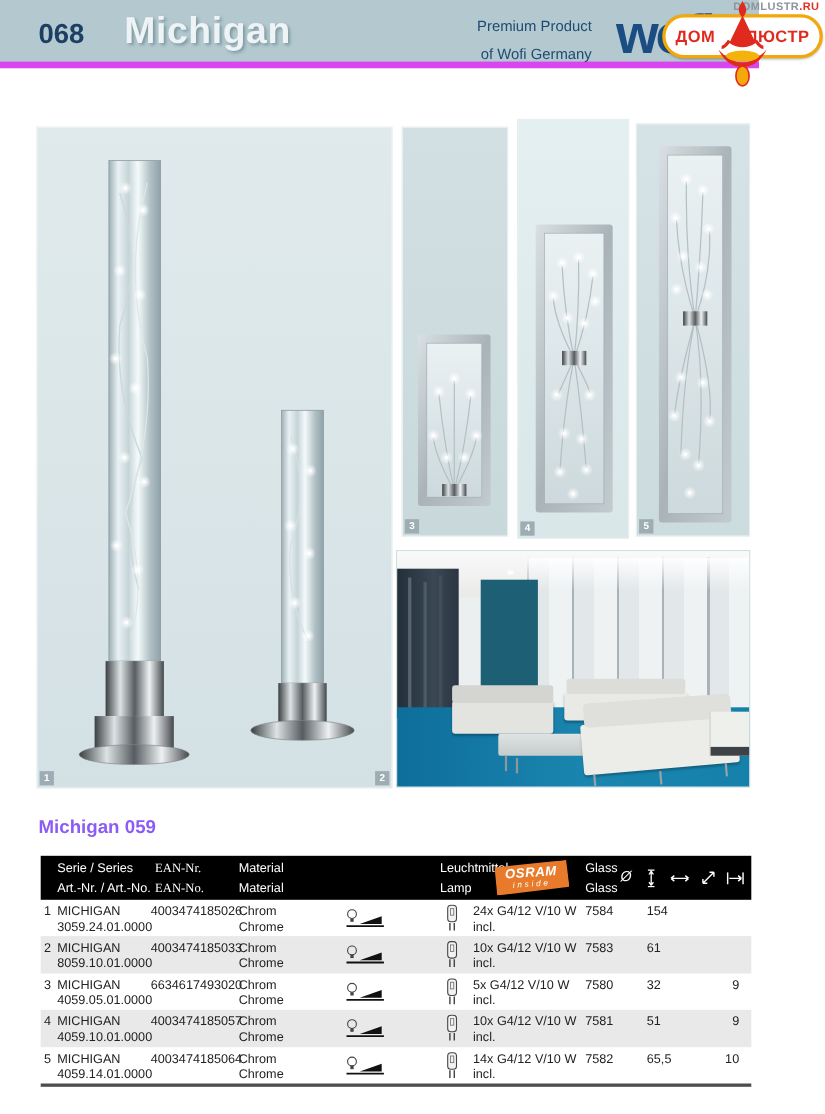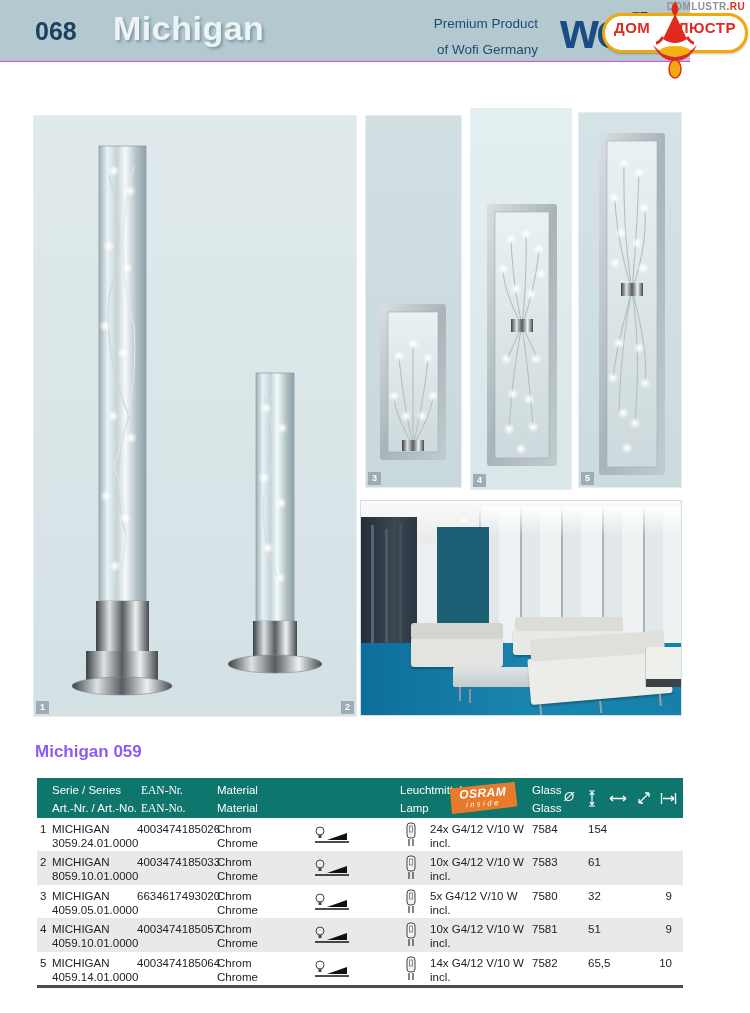--- a/index.html
+++ b/index.html
@@ -1,30 +1,30 @@
 <!DOCTYPE html>
 <html><head>
 <meta charset="utf-8">
 <style>
   * { margin:0; padding:0; box-sizing:border-box; }
   html,body { width:750px; height:1013px; background:#fff; font-family:"Liberation Sans", sans-serif; }
   #page { position:relative; width:750px; height:1013px; background:#fff; overflow:hidden; }
 
   
-  .hdr { position:absolute; left:0; top:0; width:690px; height:62px; background:#b3c9cf; border-bottom:1px solid #d946ef; }
+  .hdr { position:absolute; left:0; top:0; width:690px; height:62px; background:#b3c9cf; border-bottom:6px solid #d946ef; }
   .page-num { position:absolute; left:35px; top:17px; font-size:25px; font-weight:bold; color:#1c3f63; }
   .page-title { position:absolute; left:113px; top:9px; font-size:34px; font-weight:bold; color:#eef3f5; text-shadow:2px 2px 3px #7e97a0; letter-spacing:0.5px; }
   .premium { position:absolute; left:412px; top:11px; width:126px; text-align:right; font-size:13.5px; color:#1d4b72; line-height:26px; }
   .wofi { position:absolute; left:560px; top:2px; font-size:50px; font-weight:800; color:#1b4c82; letter-spacing:-3px; z-index:1; }
 
   
   .wm { position:absolute; right:0; top:0; width:152px; height:92px; z-index:5; }
   .wm-site { position:absolute; right:5px; top:1px; font-size:10px; font-weight:bold; letter-spacing:0.4px; color:#8d949b;padding-left:36px; }
   .wm-site .ru { color:#e03020; }
-  .wm-pill { position:absolute; right:2px; top:13px; width:146px; height:40px; background:#fff; border:3px solid #f2a70a; border-radius:22px; display:flex; align-items:flex-end; justify-content:space-between; padding:14px 9px; box-shadow:0 1px 2px rgba(0,0,0,0.25); }
+  .wm-pill { position:absolute; right:2px; top:13px; width:146px; height:40px; background:#fff; border:3px solid #f2a70a; border-radius:22px; display:flex; align-items:center; justify-content:space-between; padding:14px 9px; box-shadow:0 1px 2px rgba(0,0,0,0.25); }
   .wm-pill span { font-size:15px; font-weight:bold; color:#e02a1e; letter-spacing:0.5px; }
   .wm-chand { position:absolute; right:53px; top:-1px; width:44px; height:84px; }
 
   
   .panel { position:absolute; border:1px solid #e7eef0; }
   .panel-12 { left:33px; top:115px; width:324px; height:602px; background:linear-gradient(180deg,#e0eaec,#d4e1e4); }
   .panel-3 { left:365px; top:115px; width:97px;  height:373px; background:linear-gradient(180deg,#d3e0e3,#c8d8db); }
   .panel-4 { left:470px; top:108px; width:102px; height:382px; background:linear-gradient(180deg,#e4eff1,#d9e7e9); }
   .panel-5 { left:578px; top:112px; width:104px; height:376px; background:linear-gradient(180deg,#d6e3e6,#cbdbde); }
   .img-label { position:absolute; width:13px; height:13px; background:#9dadb3; color:#fff; font-size:9px; font-weight:bold; line-height:13px; text-align:center; }
@@ -52,21 +52,21 @@
   .ctable { position:absolute; left:92px; top:166px; width:108px; height:20px; background:linear-gradient(180deg,#dfe3e3,#c4cccc); border-radius:2px; }
   .ctable:after { content:""; position:absolute; left:6px; bottom:-14px; width:2px; height:14px; background:#8e989c; box-shadow:94px 0 0 #8e989c, 10px 2px 0 #8e989c, 84px 2px 0 #8e989c; }
   .sideb { position:absolute; left:284px; top:146px; width:38px; height:40px; background:#eef0ec; border-left:1px solid #c9cdc9; }
   .sideb:after { content:""; position:absolute; left:0; bottom:0; width:38px; height:8px; background:#3c4246; }
 
   
   .sec-title { position:absolute; left:35px; top:742px; font-size:17px; font-weight:bold; color:#8b5cf6; }
 
   
   .tbl { position:absolute; left:37px; top:778px; width:646px; font-size:11.5px; color:#222; }
-  .thead { position:relative; height:40px; background:#0f766e; color:#fff; }
+  .thead { position:relative; height:40px; background:#000000; color:#fff; }
   .hcell { position:absolute; top:3px; line-height:18px; white-space:nowrap; }
   .h-serie { left:15px; } .h-ean { left:104px;font-family:Liberation Serif, serif; } .h-mat { left:180px; } .h-zus { left:275px; } .h-lamp { left:363px; } .h-glas { left:495px; }
   .osram { position:absolute; left:412px; top:6px; width:68px; height:28px; background:#e87a2b; transform:rotate(-4deg); text-align:center; box-shadow:1px 1px 1px rgba(0,0,0,0.2); clip-path:polygon(2% 8%, 98% 0%, 100% 88%, 3% 100%); }
   .osram .o1 { display:block; font-size:12px; font-weight:bold; font-style:italic; letter-spacing:0.5px; line-height:13px; margin-top:3px; color:#fff; }
   .osram .o2 { display:block; font-size:7.5px; font-style:italic; letter-spacing:2.5px; line-height:8px; color:#fff; }
   .hicon { position:absolute; top:12px; }
   .hi-dia { left:527px; top:11px; font-size:13px; font-style:italic; }
   .hi-h { left:551px; } .hi-w { left:572px; top:16px; } .hi-d { left:600px; top:13px; } .hi-p { left:623px; top:15px; }
 
   .trow { position:relative; height:33.4px; }

